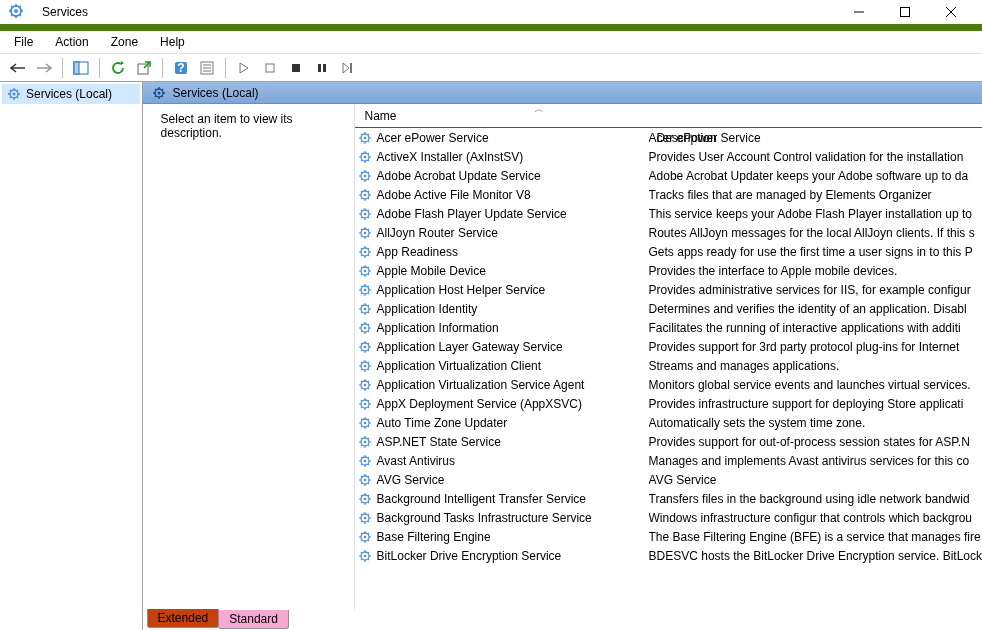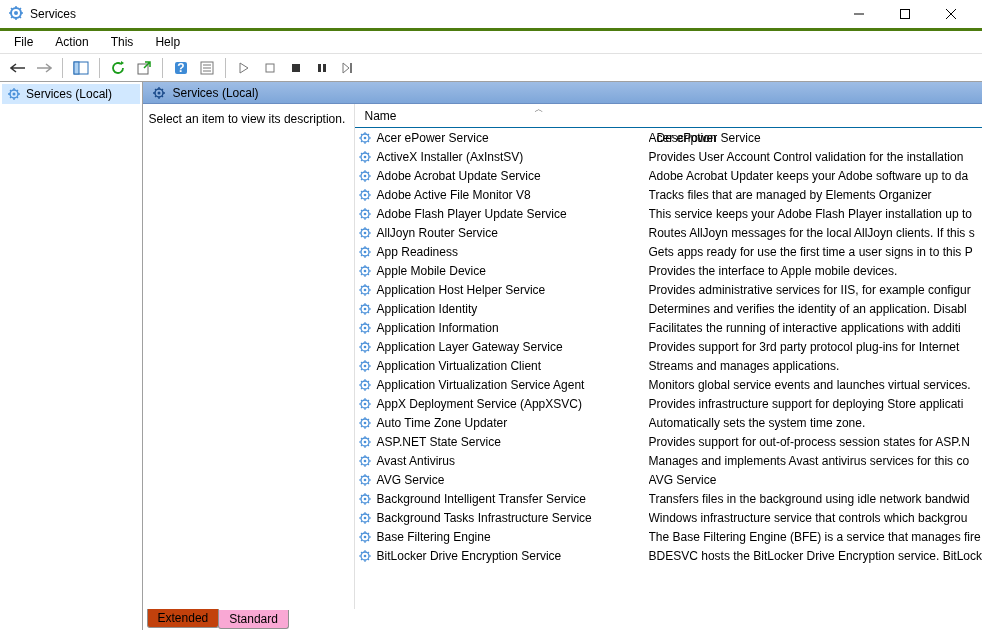--- a/index.html
+++ b/index.html
@@ -1,18 +1,18 @@
 <!DOCTYPE html>
 <html><head>
 <meta charset="utf-8">
 <style>
 * { box-sizing: border-box; margin: 0; padding: 0; font-family: "Segoe UI", Tahoma, sans-serif; font-size: 12px; }
 html, body { width: 982px; height: 630px; overflow: hidden; background: #fff; color: #000; }
 
-.titlebar { height: 31px; display: flex; align-items: center; padding: 0 8px; border-bottom: 3px solid #4d7c0f; }
+.titlebar { height: 31px; display: flex; align-items: center; padding: 0 8px; border-bottom: 7px solid #4d7c0f; gap: 12px; }
 .titlebar .icon { margin-right: 6px; }
 .titlebar .title { flex: 1; font-size: 12px; }
 .titlebar .controls { display: flex; gap: 0; }
 .titlebar .ctl { width: 46px; height: 30px; display: flex; align-items: center; justify-content: center; }
 
 .menubar { height: 22px; display: flex; align-items: center; padding: 0 6px; gap: 6px;}
 .menubar .mitem { padding: 2px 8px; cursor: default; }
 
 .toolbar { height: 28px; display: flex; align-items: center; padding: 2px 6px; gap: 2px;  border-top: 1px solid #e1e1e1;  }
 .toolbar .tbtn { width: 24px; height: 24px; display: flex; align-items: center; justify-content: center; border: 1px solid transparent; }
@@ -23,21 +23,21 @@
 .nav { width: 155px; border-right: 1px solid #a0a0a0; padding: 2px; background: #fff; }
 .nav-item { display: flex; align-items: center; gap: 4px; padding: 2px 4px;  }
 .nav-item.selected { background: #d1e8ff;  }
 
 .main { flex: 1; display: flex; flex-direction: column; position: relative; }
 .main-header { height: 22px; background: linear-gradient(#9ebde5, #7ea6d9); display: flex; align-items: center; padding: 0 8px; gap: 6px; border-bottom: 1px solid #6a8ec2; }
 .main-header .hicon { }
 .main-header .htext { font-weight: 400; }
 
 .content { flex: 1; display: flex; overflow: hidden; }
-.desc-panel { width: 212px; padding: 8px 6px; border-right: 1px solid #e0e0e0; font-size: 12px; }
+.desc-panel { width: 212px; padding: 8px 18px; border-right: 1px solid #e0e0e0; font-size: 12px; }
 .list-panel { flex: 1; display: flex; flex-direction: column; overflow: hidden; position: relative; }
 
 .cols { height: 24px; display: flex; align-items: center; border-bottom: 1px solid #0369a1; padding-left: 2px; }
 .col { padding: 4px 8px; display: flex; align-items: center; gap: 6px; }
 .col.name { width: 292px; }
 .col.desc { flex: 1; margin-top: 44px; }
 .sort-arrow { position: absolute; left: 145px; top: 0; color: #666; font-size: 9px; pointer-events:none; }
 
 .rows { flex: 1; overflow-y: scroll; overflow-x: scroll; }
 .row { display: flex; align-items: center; height: 19px; padding-left: 2px; white-space: nowrap; }
@@ -93,21 +93,21 @@
           <line x1="0" y1="0" x2="10" y2="10" stroke="#000"></line>
           <line x1="10" y1="0" x2="0" y2="10" stroke="#000"></line>
         </svg>
       </div>
   </div>
 </div>
 
 <div class="menubar">
   <div class="mitem">File</div>
   <div class="mitem">Action</div>
-  <div class="mitem">This</div>
+  <div class="mitem">Zone</div>
   <div class="mitem">Help</div>
 </div>
 
 <div class="toolbar">
   <div class="tbtn">
       <svg width="16" height="12">
         <path d="M6 2 L1 6 L6 10 M1 6 H15" fill="none" stroke="#333" stroke-width="1.5"></path>
       </svg>
     </div>
   <div class="tbtn">
@@ -648,21 +648,21 @@
                     <line x1="2" y1="8" x2="4" y2="8"></line>
                     <line x1="12" y1="8" x2="14" y2="8"></line>
                     <line x1="4" y1="4" x2="5" y2="5"></line>
                     <line x1="11" y1="11" x2="12" y2="12"></line>
                     <line x1="4" y1="12" x2="5" y2="11"></line>
                     <line x1="11" y1="5" x2="12" y2="4"></line>
                   </g>
                 </svg>
                 <span>Background Tasks Infrastructure Service</span>
               </div>
-              <div class="cell-desc"><span>Windows infrastructure service that controls which backgrou</span></div>
+              <div class="cell-desc"><span>Windows infrastructure configur that controls which backgrou</span></div>
             </div>
             <div class="row">
               <div class="cell-name">
                 <svg class="gear-sm" width="16" height="16">
                   <circle cx="8" cy="8" r="4" fill="none" stroke="#4a90d9" stroke-width="1.3"></circle>
                   <circle cx="8" cy="8" r="1.3" fill="#4a90d9"></circle>
                   <g stroke="#4a90d9" stroke-width="1.1">
                     <line x1="8" y1="2" x2="8" y2="4"></line>
                     <line x1="8" y1="12" x2="8" y2="14"></line>
                     <line x1="2" y1="8" x2="4" y2="8"></line>

